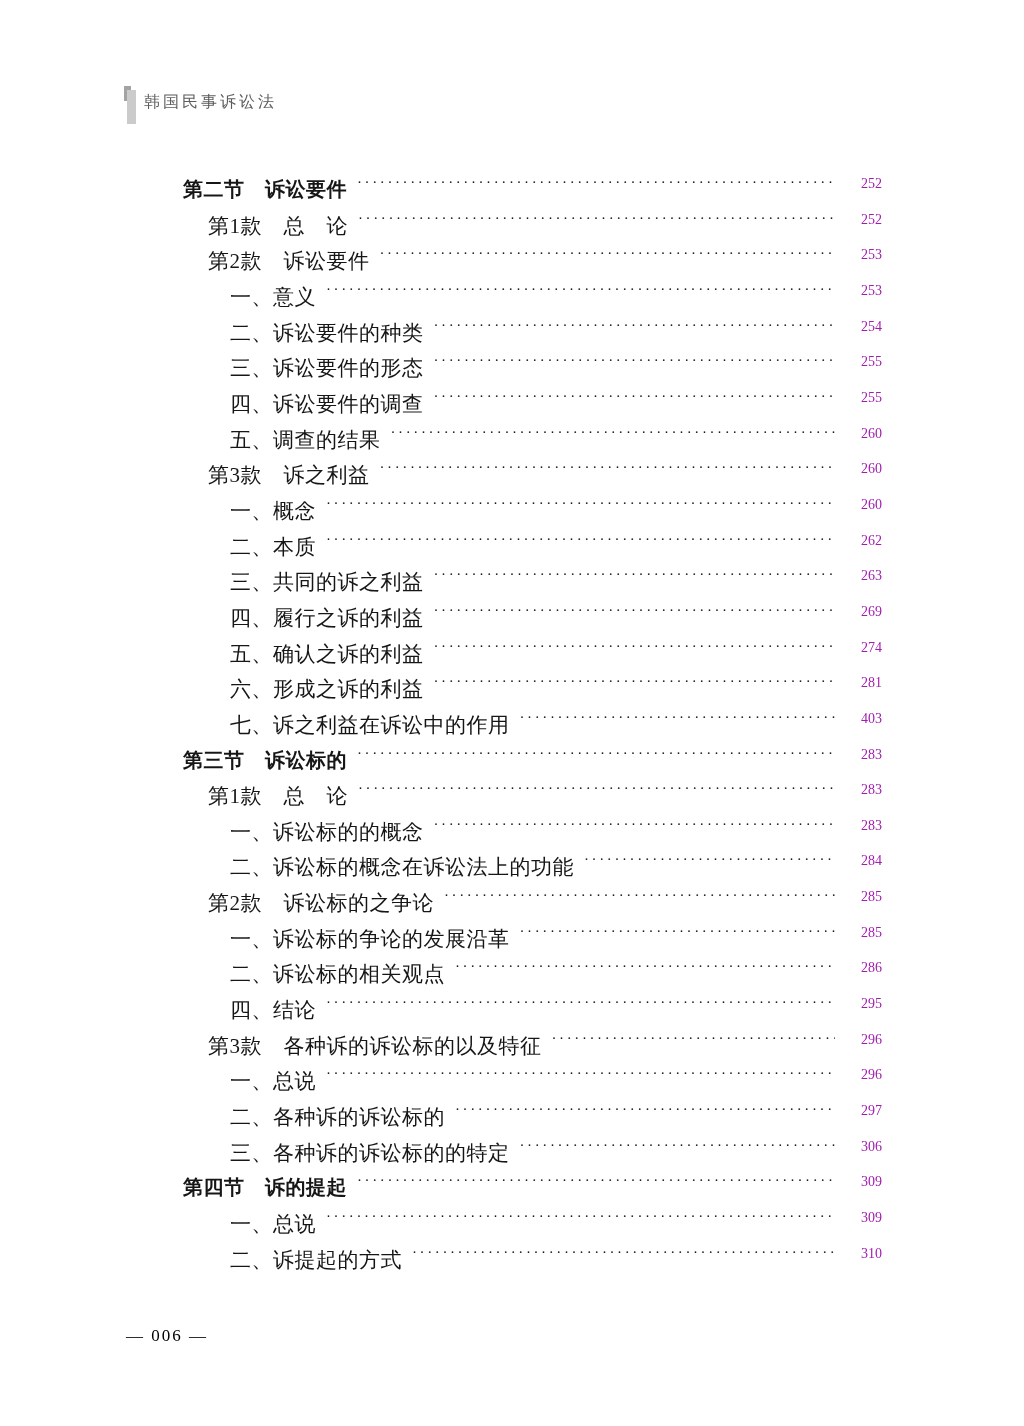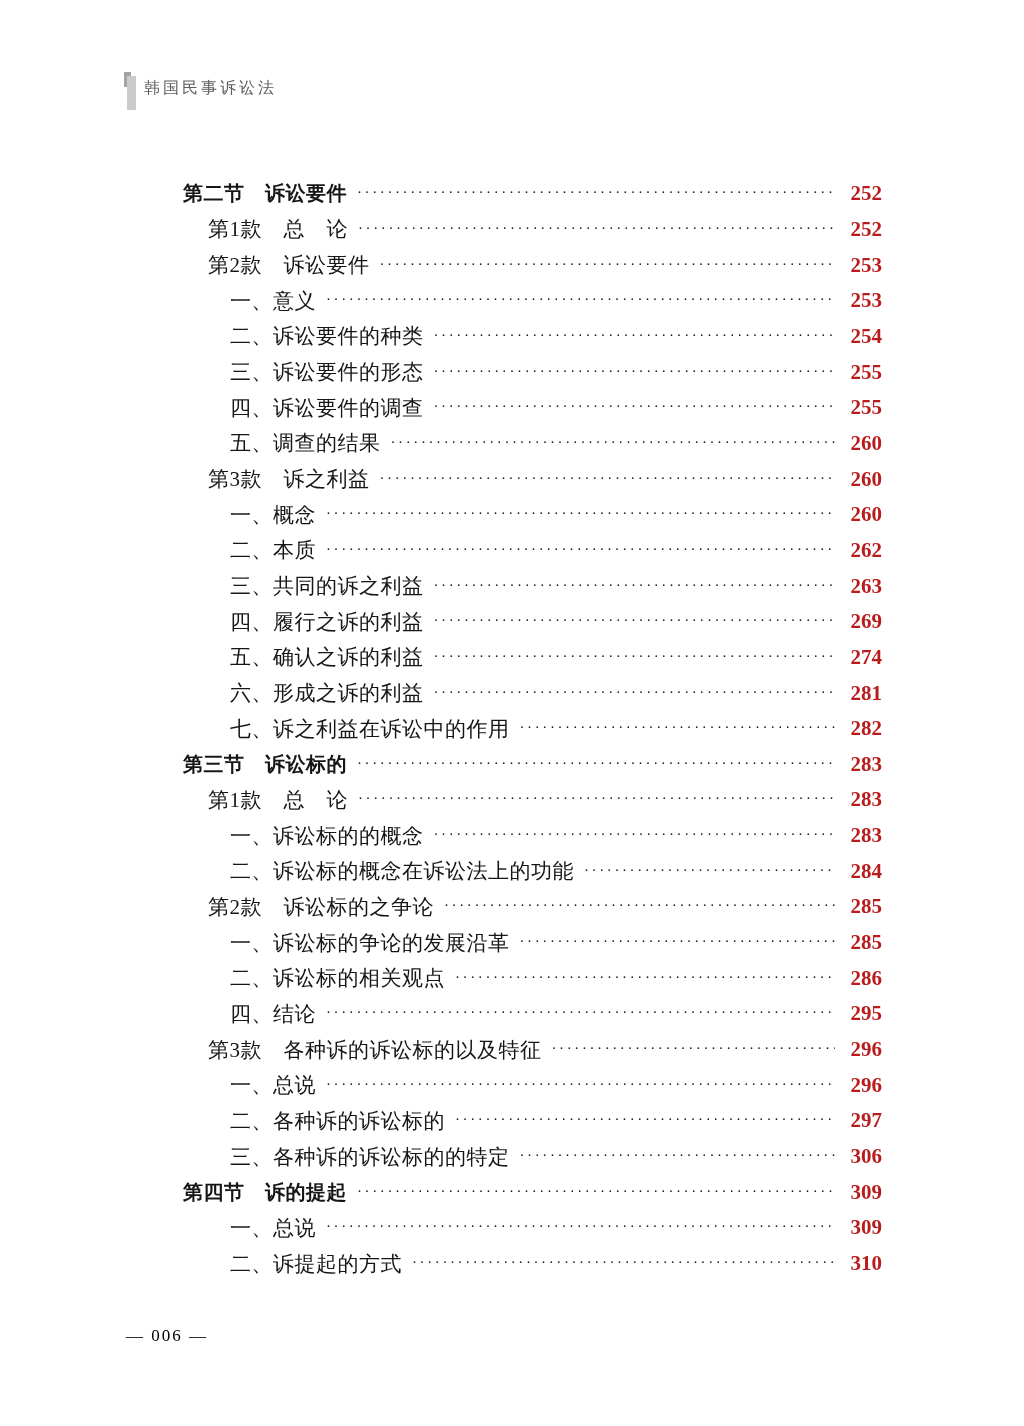--- a/index.html
+++ b/index.html
@@ -12,21 +12,21 @@
     background: #ffffff;
     position: relative;
     overflow: hidden;
     font-family: "Liberation Serif", "DejaVu Serif", serif;
     color: #1c1c1c;
   }
 
   
   .book-header {
     position: absolute;
-    top: 70px;
+    top: 84px;
     left: 124px;
     height: 42px;
     display: flex;
     align-items: flex-start;
     text-align: right;
   }
   .header-bar {
     position: relative;
     width: 14px;
     height: 42px;
@@ -59,21 +59,21 @@
 
   
   .toc-list {
     position: absolute;
     left: 183px;
     top: 176px;
     right: 142px;
   }
   .toc-row {
     display: flex;
-    align-items: center;
+    align-items: flex-start;
     height: 35.66px;
     white-space: nowrap;
   }
   .entry-label {
     flex: 0 0 auto;
     font-size: 21px;
     color: #161616;
   }
   .lvl1 .entry-label {
     font-family: "Liberation Sans", "DejaVu Sans", sans-serif;
@@ -100,24 +100,23 @@
     line-height: 1;
     transform: translateY(-1px);
   }
   .dot-leader::after {
     content: "····································································································································";
   }
   .entry-page {
     flex: 0 0 auto;
     min-width: 38px;
     text-align: right;
-    font-size: 21px;
-    font-family: "Liberation Serif", "DejaVu Serif", serif;
-    color: #b91c1c;
-    font-weight: bold;
+    font-size: 14px;
+    font-family: "Liberation Serif", "DejaVu Serif", serif;
+    color: #a21caf;
   }
 
   
   .page-footer {
     position: absolute;
     left: 126px;
     top: 1326px;
     font-size: 17px;
     letter-spacing: 2px;
     color: #000000;
@@ -207,21 +206,21 @@
     <span class="entry-page">274</span>
   </div>
     <div class="toc-row lvl3">
     <span class="entry-label">六、形成之诉的利益</span>
     <span class="dot-leader"></span>
     <span class="entry-page">281</span>
   </div>
     <div class="toc-row lvl3">
     <span class="entry-label">七、诉之利益在诉讼中的作用</span>
     <span class="dot-leader"></span>
-    <span class="entry-page">282</span>
+    <span class="entry-page">403</span>
   </div>
     <div class="toc-row lvl1">
     <span class="entry-label">第三节　诉讼标的</span>
     <span class="dot-leader"></span>
     <span class="entry-page">283</span>
   </div>
     <div class="toc-row lvl2">
     <span class="entry-label">第1款　总　论</span>
     <span class="dot-leader"></span>
     <span class="entry-page">283</span>

